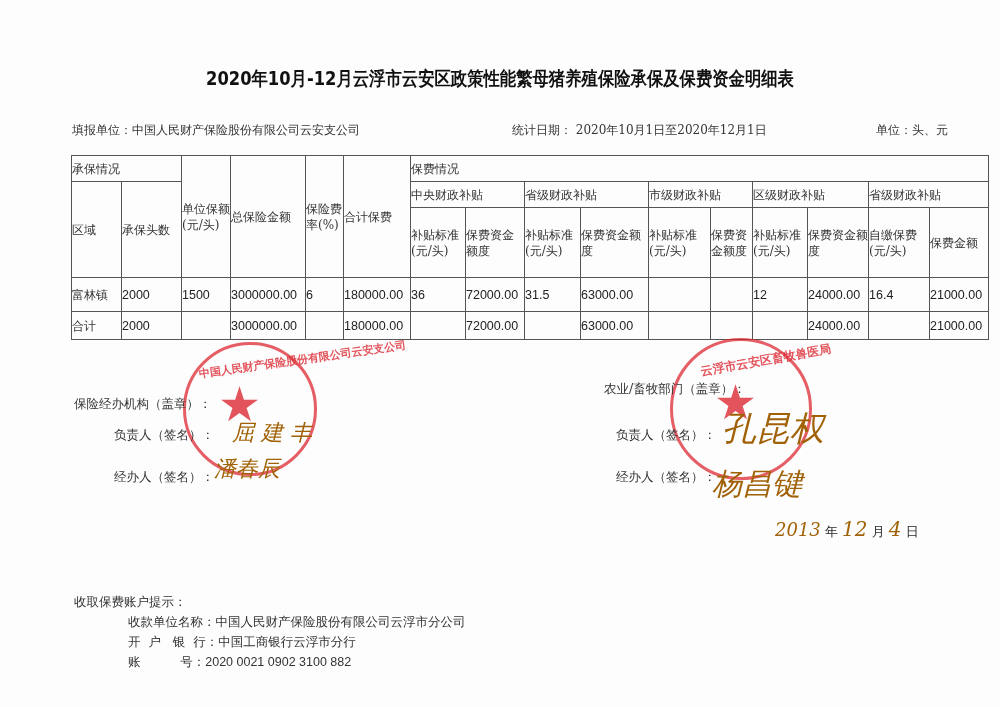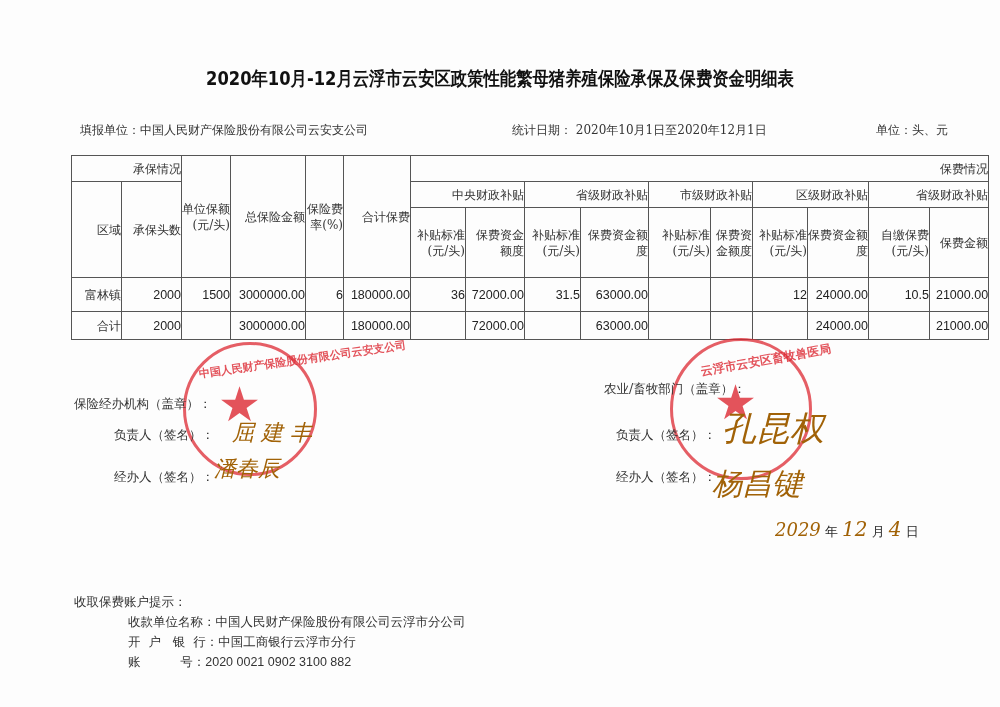--- a/index.html
+++ b/index.html
@@ -4,36 +4,36 @@
 <style>
   html, body { margin:0; padding:0; }
   body { width:1000px; height:707px; background:#fdfdfd; position:relative; overflow:hidden;
          font-family:"DejaVu Serif","Liberation Serif",serif; color:#2a2a2a; }
   .abs { position:absolute; white-space:nowrap; }
   .title { left:0; width:1000px; top:66px; text-align:center; font-size:19px; font-weight:bold;
            font-family:"DejaVu Sans","Liberation Sans",sans-serif; color:#111; letter-spacing:0px; transform:scaleX(0.86); }
   .meta { font-size:12px; top:122px; color:#333; }
   table.grid { position:absolute; left:71px; top:155px; border-collapse:collapse; table-layout:fixed;
                width:917px; font-size:12px; }
-  table.grid td { border:1px solid #555; text-align:right; vertical-align:middle; padding:0;
+  table.grid td { border:1px solid #555; text-align:left; vertical-align:middle; padding:0;
                   line-height:16px; color:#333; overflow:hidden; }
   table.grid td.num { font-family:"Liberation Sans","DejaVu Sans",sans-serif; font-size:12.5px; color:#222; }
   .sig { font-size:12.5px; color:#333; }
   .stamp { position:absolute; border-radius:50%; border:3px solid rgba(220,40,50,0.75); }
   .stamp-text { position:absolute; color:rgba(220,40,50,0.8); font-size:13px; font-weight:bold; }
   .star { position:absolute; color:rgba(220,40,50,0.8); font-size:48px; line-height:48px; }
   .hand { position:absolute; font-family:"DejaVu Serif","Liberation Serif",serif; font-style:italic; color:#a16207; }
   .bank { font-size:12.5px; color:#333; }
 </style>
 </head>
 <body>
 
 <div class="abs title">2020年10月-12月云浮市云安区政策性能繁母猪养殖保险承保及保费资金明细表</div>
 
-<div class="abs meta" style="left:80px;">填报单位：中国人民财产保险股份有限公司云安支公司</div>
+<div class="abs meta" style="left:72px;">填报单位：中国人民财产保险股份有限公司云安支公司</div>
 <div class="abs meta" style="left:512px;">统计日期：  2020年10月1日至2020年12月1日</div>
 <div class="abs meta" style="left:876px;">单位：头、元</div>
 
 <table class="grid">
   <colgroup>
     <col style="width:50px">
       <col style="width:60px">
       <col style="width:49px">
       <col style="width:75px">
     <col style="width:38px">
@@ -87,21 +87,21 @@
     <td class="num">6</td>
     <td class="num">180000.00</td>
     <td class="num">36</td>
     <td class="num">72000.00</td>
     <td class="num">31.5</td>
     <td class="num">63000.00</td>
     <td class="num"></td>
     <td class="num"></td>
     <td class="num">12</td>
     <td class="num">24000.00</td>
-    <td class="num">10.5</td>
+    <td class="num">16.4</td>
     <td class="num">21000.00</td>
   </tr>
   <tr style="height:28px">
     <td>合计</td>
     <td class="num">2000</td>
     <td class="num"></td>
     <td class="num">3000000.00</td>
     <td class="num"></td>
     <td class="num">180000.00</td>
     <td class="num"></td>
@@ -132,21 +132,21 @@
 <div class="hand" style="left:232px; top:418px; font-size:22px;">屈 建 丰</div>
 <div class="hand" style="left:214px; top:454px; font-size:22px;">潘春辰</div>
 
 <div class="abs sig" style="left:604px; top:381px;">农业/畜牧部门（盖章）：</div>
 <div class="abs sig" style="left:616px; top:427px;">负责人（签名）：</div>
 <div class="abs sig" style="left:616px; top:469px;">经办人（签名）：</div>
 <div class="hand" style="left:722px; top:406px; font-size:34px;">孔昆权</div>
 <div class="hand" style="left:712px; top:464px; font-size:30px;">杨昌键</div>
 
 <div class="abs" style="left:775px; top:517px; font-size:13px;">
-  <span class="hand" style="position:static; font-size:18px;">2029</span>
+  <span class="hand" style="position:static; font-size:18px;">2013</span>
   <span>年</span>
   <span class="hand" style="position:static; font-size:20px;">12</span>
   <span>月</span>
   <span class="hand" style="position:static; font-size:20px;">4</span>
   <span>日</span>
 </div>
 
 <div class="abs bank" style="left:74px; top:594px;">收取保费账户提示：</div>
 <div class="abs bank" style="left:128px; top:614px;">收款单位名称：中国人民财产保险股份有限公司云浮市分公司</div>
 <div class="abs bank" style="left:128px; top:634px; white-space:pre;">开  户   银  行：中国工商银行云浮市分行</div>

